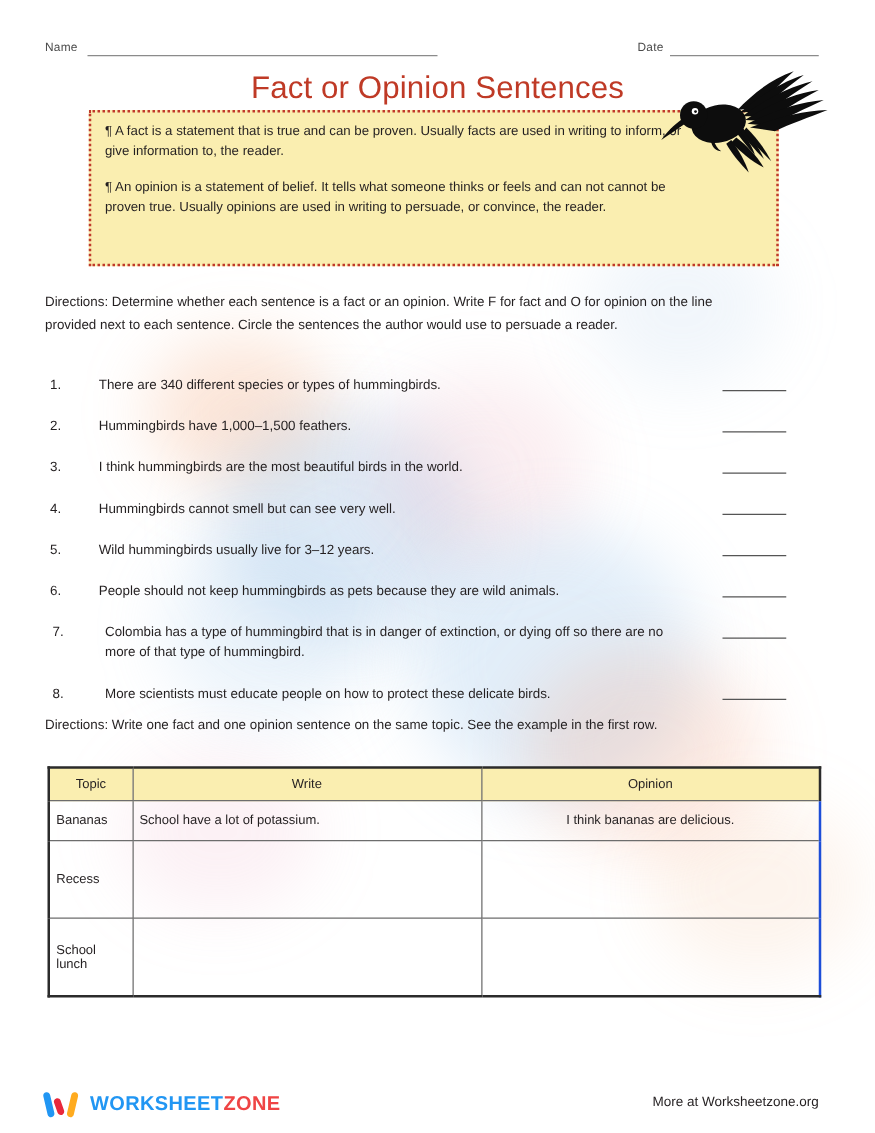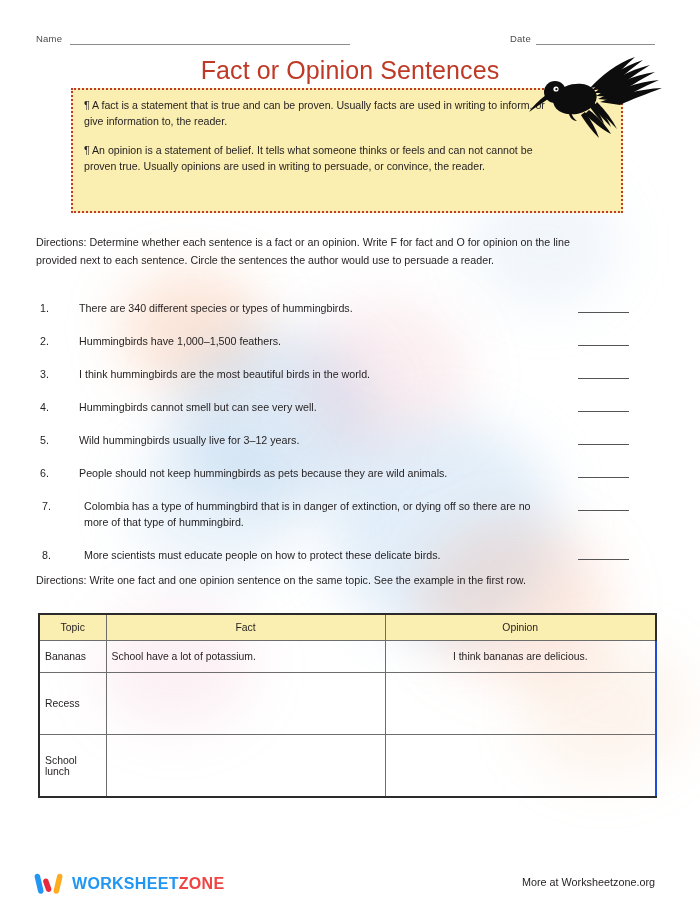--- a/index.html
+++ b/index.html
@@ -347,21 +347,21 @@
 
   <table class="tbl">
     <colgroup>
       <col class="col-topic">
         <col class="col-fact">
         <col class="col-opinion">
     </colgroup>
     <thead>
       <tr>
         <th class="first">Topic</th>
-        <th>Fact</th>
+        <th>Write</th>
         <th class="last">Opinion</th>
       </tr>
     </thead>
     <tbody>
       <tr class="row-example">
         <td class="topic-cell">Bananas</td>
         <td class="fact-cell">School have a lot of potassium.</td>
         <td class="opinion-cell">I think bananas are delicious.</td>
       </tr>
       <tr class="row-blank">

